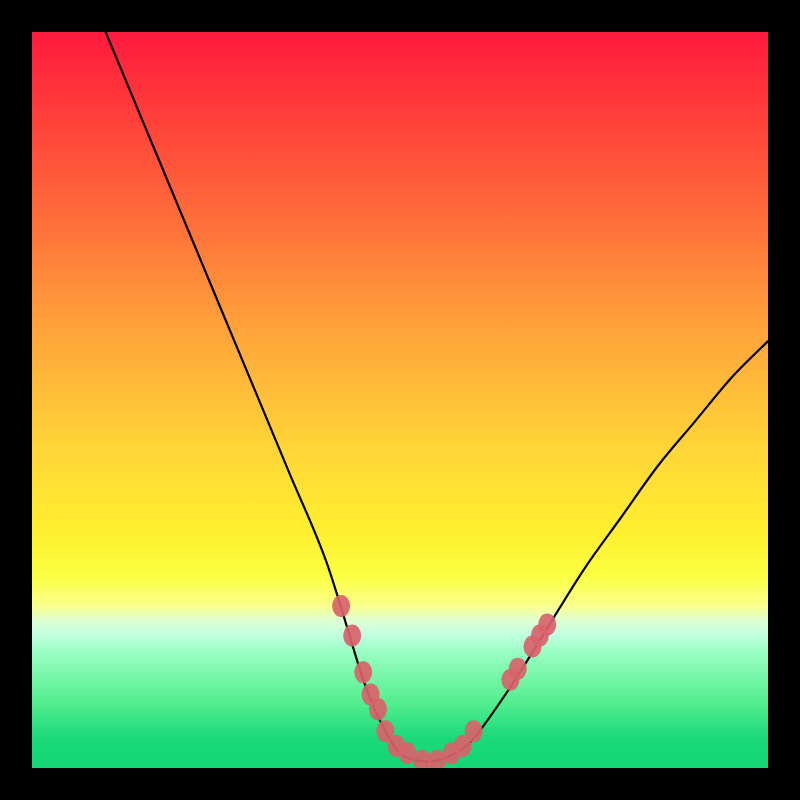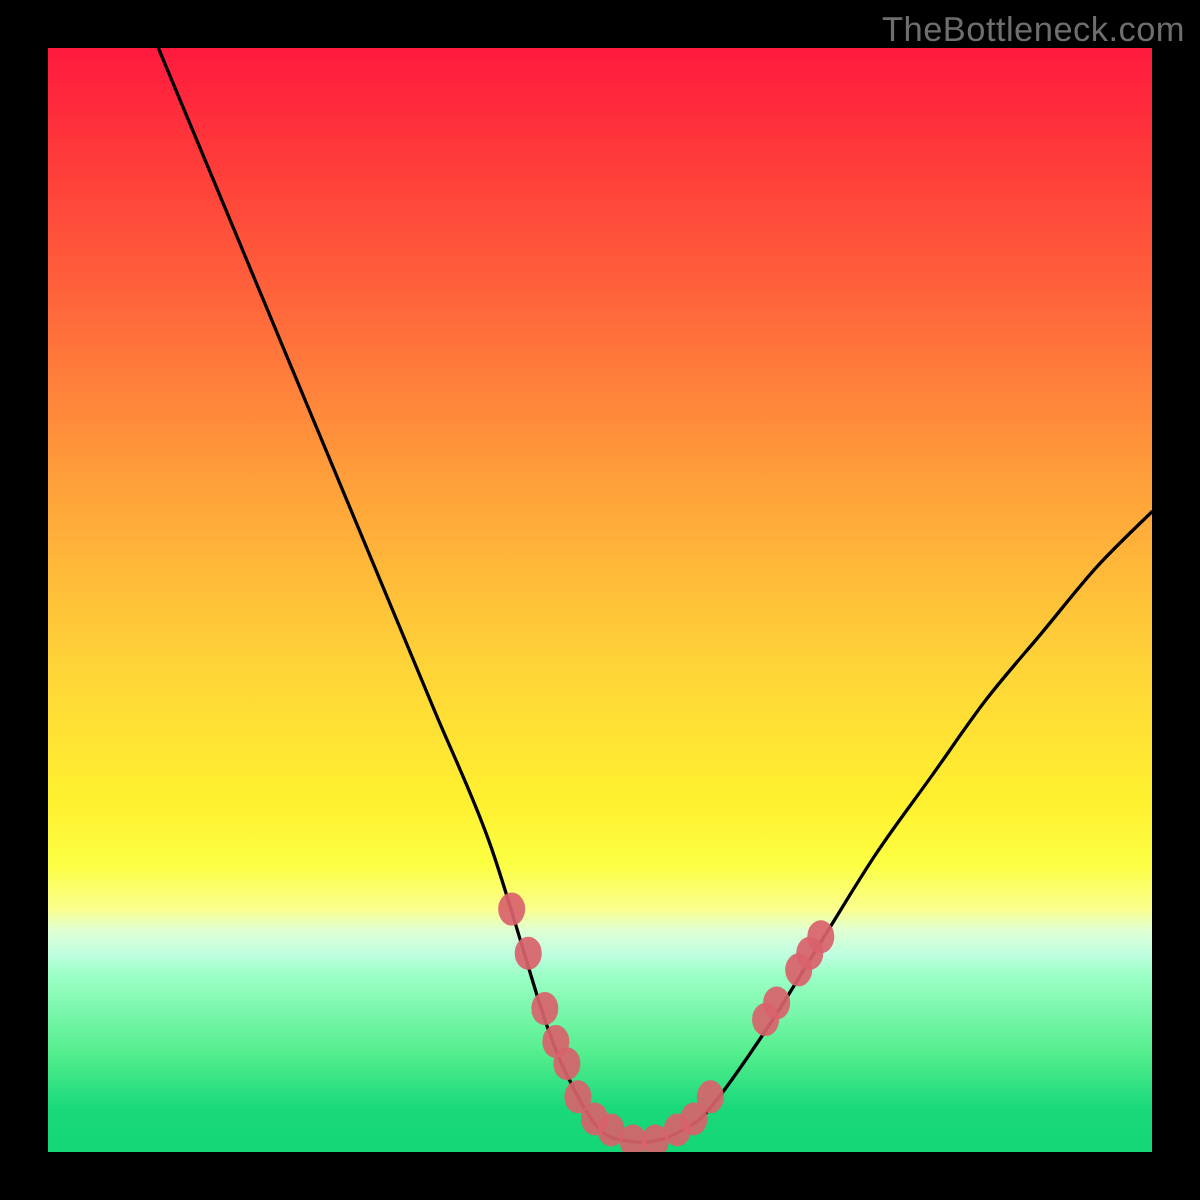--- a/index.html
+++ b/index.html
@@ -57,21 +57,20 @@
     top: 0;
     width: 736px;
     height: 736px;
     pointer-events: none;
   }
 </style>
 </head>
 <body>
 
 <div class="frame">
-  <div class="watermark">TheBottleneck.com</div>
   <div class="plot-area">
     <svg class="curve" viewBox="0 0 736 736" preserveAspectRatio="none">
       <path id="curve-path" fill="none" stroke="#000" stroke-width="2.2" stroke-linecap="round" d="M 73.60000000000001 0 C 79.73333333333333 14.720000000000008, 98.13333333333333 58.88000000000005, 110.39999999999999 88.32000000000005 C 122.66666666666666 117.76000000000005, 134.93333333333334 147.2, 147.20000000000002 176.64 C 159.4666666666667 206.07999999999998, 171.73333333333335 235.51999999999998, 184 264.96 C 196.26666666666665 294.4, 208.53333333333333 323.84, 220.79999999999998 353.28 C 233.06666666666663 382.71999999999997, 245.3333333333333 412.15999999999997, 257.59999999999997 441.59999999999997 C 269.8666666666666 471.03999999999996, 282.1333333333334 495.57333333333327, 294.40000000000003 529.92 C 306.6666666666667 564.2666666666667, 322 620.6933333333334, 331.2 647.6800000000001 C 340.4 674.6666666666667, 343.46666666666664 679.5733333333334, 349.59999999999997 691.84 C 355.7333333333333 704.1066666666667, 361.8666666666667 715.1466666666666, 368 721.28 C 374.1333333333333 727.4133333333333, 380.2666666666667 727.4133333333333, 386.40000000000003 728.64 C 392.53333333333336 729.8666666666667, 398.6666666666667 729.8666666666667, 404.8 728.64 C 410.93333333333334 727.4133333333333, 417.06666666666666 724.96, 423.2 721.28 C 429.3333333333333 717.5999999999999, 432.4 717.5999999999999, 441.59999999999997 706.56 C 450.79999999999995 695.52, 466.1333333333334 673.4399999999999, 478.40000000000003 655.04 C 490.6666666666667 636.64, 502.9333333333333 615.7866666666666, 515.1999999999999 596.16 C 527.4666666666666 576.5333333333333, 539.7333333333333 555.68, 552 537.28 C 564.2666666666667 518.88, 576.5333333333334 502.93333333333334, 588.8000000000001 485.76 C 601.0666666666667 468.58666666666664, 613.3333333333334 450.18666666666667, 625.6 434.24 C 637.8666666666667 418.29333333333335, 650.1333333333333 404.80000000000007, 662.4 390.08000000000004 C 674.6666666666666 375.36, 686.9333333333333 359.4133333333333, 699.1999999999999 345.91999999999996 C 711.4666666666666 332.4266666666666, 729.8666666666667 315.25333333333333, 736 309.12"></path>
       <g id="marker-group">
           <ellipse cx="309.12" cy="574.08" rx="9" ry="11" fill="#d9626b" fill-opacity="0.92"></ellipse>
           <ellipse cx="320.16" cy="603.52" rx="9" ry="11" fill="#d9626b" fill-opacity="0.92"></ellipse>
           <ellipse cx="331.2" cy="640.3199999999999" rx="9" ry="11" fill="#d9626b" fill-opacity="0.92"></ellipse>
           <ellipse cx="338.56" cy="662.4" rx="9" ry="11" fill="#d9626b" fill-opacity="0.92"></ellipse>
           <ellipse cx="345.91999999999996" cy="677.12" rx="9" ry="11" fill="#d9626b" fill-opacity="0.92"></ellipse>
           <ellipse cx="353.28" cy="699.2" rx="9" ry="11" fill="#d9626b" fill-opacity="0.92"></ellipse>

